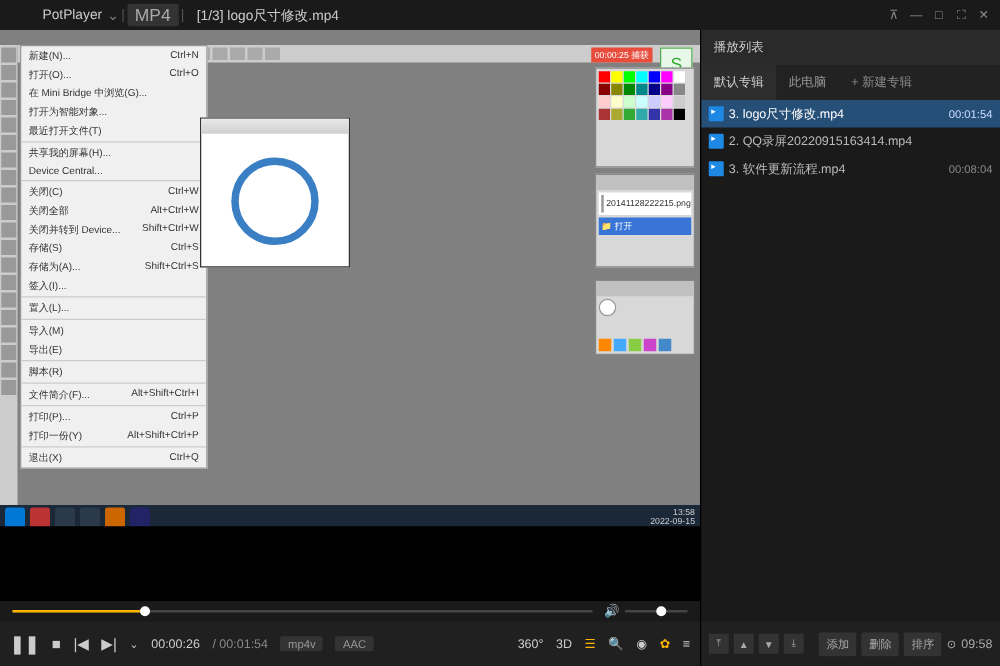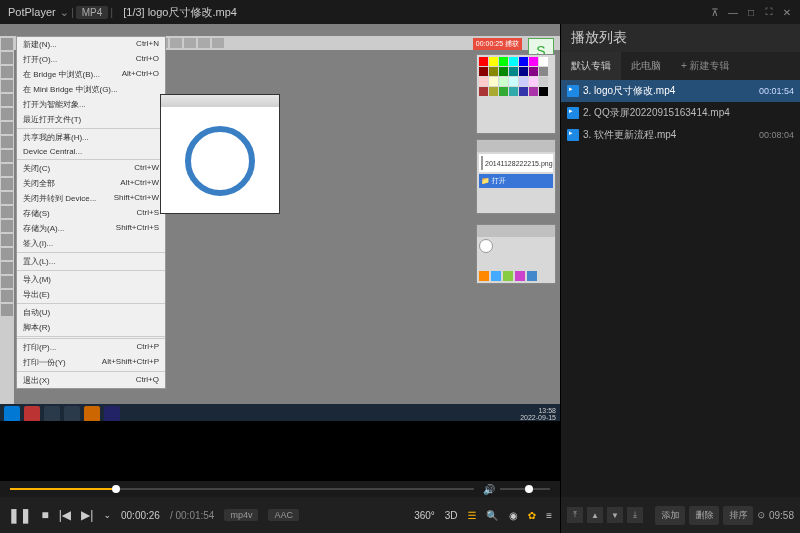--- a/index.html
+++ b/index.html
@@ -1,21 +1,21 @@
 <!DOCTYPE html>
 <html><head>
 <meta charset="utf-8">
 <style>
 * { margin: 0; padding: 0; box-sizing: border-box; font-family: "Microsoft YaHei", sans-serif; }
 body { width: 800px; height: 533px; background: #1a1a1a; color: #ccc; overflow: hidden; position: relative; }
 
-.titlebar { height: 24px; background: #1a1a1a; display: flex; align-items: center; padding: 0 4px; font-size: 11px; }
+.titlebar { height: 24px; background: #1a1a1a; display: flex; align-items: center; padding: 0 4px; font-size: 11px; margin-left: 26px; }
 .titlebar .app { color: #ccc; padding: 0 4px; }
 .titlebar .sep { color: #555; margin: 0 2px; }
-.titlebar .fmt { background: #333; color: #aaa; padding: 1px 6px; border-radius: 2px; font-size: 10px; }
+.titlebar .fmt { background: #333; color: #aaa; padding: 1px 6px; border-radius: 2px; font-size: 14px; }
 .titlebar .title { color: #ccc; margin-left: 8px; }
 .titlebar .spacer { flex: 1; }
 .titlebar .wbtn { width: 18px; text-align: center; color: #888; cursor: pointer; font-size: 10px; }
 
 .main { display: flex; height: 509px; }
 .video-area { width: 560px; display: flex; flex-direction: column; }
 .video-frame { flex: 1; background: #000; position: relative; overflow: hidden; }
 
 
 .ps { position: absolute; top: 0; left: 0; right: 0; height: 400px; background: #808080; font-size: 9px; }
@@ -61,21 +61,21 @@
 .ctrl-btn { color: #ccc; cursor: pointer; font-size: 12px; }
 .pause-btn { font-size: 14px; font-weight: bold; }
 .time { color: #ccc; }
 .dur { color: #888; }
 .codec { background: #333; color: #999; padding: 1px 6px; border-radius: 2px; font-size: 9px; }
 .ctrl-spacer { flex: 1; }
 .right-ctrl { color: #ccc; font-size: 10px; cursor: pointer; }
 .right-ctrl.yellow { color: #ffb400; }
 
 .playlist { width: 240px; background: #1a1a1a; display: flex; flex-direction: column; border-left: 1px solid #000; }
-.pl-header { height: 28px; background: #2a2a2a; display: flex; align-items: center; padding: 0 10px; font-size: 14px; color: #ccc; }
+.pl-header { height: 28px; background: #2a2a2a; display: flex; align-items: center; padding: 0 10px; font-size: 10px; color: #ccc; }
 .pl-tabs { height: 28px; background: #222; display: flex; align-items: center; font-size: 10px; }
 .pl-tab { padding: 0 10px; height: 100%; display: flex; align-items: center; color: #999; cursor: pointer; }
 .pl-tab.active { background: #2d2d2d; color: #ccc; }
 .pl-tab.add { color: #888; }
 .pl-list { flex: 1; overflow: auto; }
 .pl-item { height: 22px; display: flex; align-items: center; padding: 0 6px; font-size: 10px; gap: 4px; }
 .pl-item.sel { background: #264f78; color: #fff; }
 .pl-item:not(.sel) { color: #bbb; }
 .pl-icon { width: 12px; height: 12px; background: #1e88e5; border-radius: 1px; flex-shrink: 0; position: relative; }
 .pl-icon::after { content: '▸'; color: #fff; font-size: 7px; position: absolute; left: 2px; top: 0; }
@@ -153,24 +153,20 @@
         <div class="ps-menu" id="ps-menu">
             <div class="ps-menu-item">
               <span>新建(N)...</span>
               <span>Ctrl+N</span>
             </div>
             <div class="ps-menu-item">
               <span>打开(O)...</span>
               <span>Ctrl+O</span>
             </div>
             <div class="ps-menu-item">
-              <span>在 Bridge 中浏览(B)...</span>
-              <span>Alt+Ctrl+O</span>
-            </div>
-            <div class="ps-menu-item">
               <span>在 Mini Bridge 中浏览(G)...</span>
               <span></span>
             </div>
             <div class="ps-menu-item">
               <span>打开为智能对象...</span>
               <span></span>
             </div>
             <div class="ps-menu-item">
               <span>最近打开文件(T)</span>
               <span></span>
@@ -218,28 +214,28 @@
             <div class="ps-menu-item">
               <span>导入(M)</span>
               <span></span>
             </div>
             <div class="ps-menu-item">
               <span>导出(E)</span>
               <span></span>
             </div>
             <div class="ps-menu-sep"></div>
             <div class="ps-menu-item">
-              <span>自动(U)</span>
-              <span></span>
-            </div>
-            <div class="ps-menu-item">
               <span>脚本(R)</span>
               <span></span>
             </div>
             <div class="ps-menu-sep"></div>
+            <div class="ps-menu-item">
+              <span>文件简介(F)...</span>
+              <span>Alt+Shift+Ctrl+I</span>
+            </div>
             <div class="ps-menu-sep"></div>
             <div class="ps-menu-item">
               <span>打印(P)...</span>
               <span>Ctrl+P</span>
             </div>
             <div class="ps-menu-item">
               <span>打印一份(Y)</span>
               <span>Alt+Shift+Ctrl+P</span>
             </div>
             <div class="ps-menu-sep"></div>

